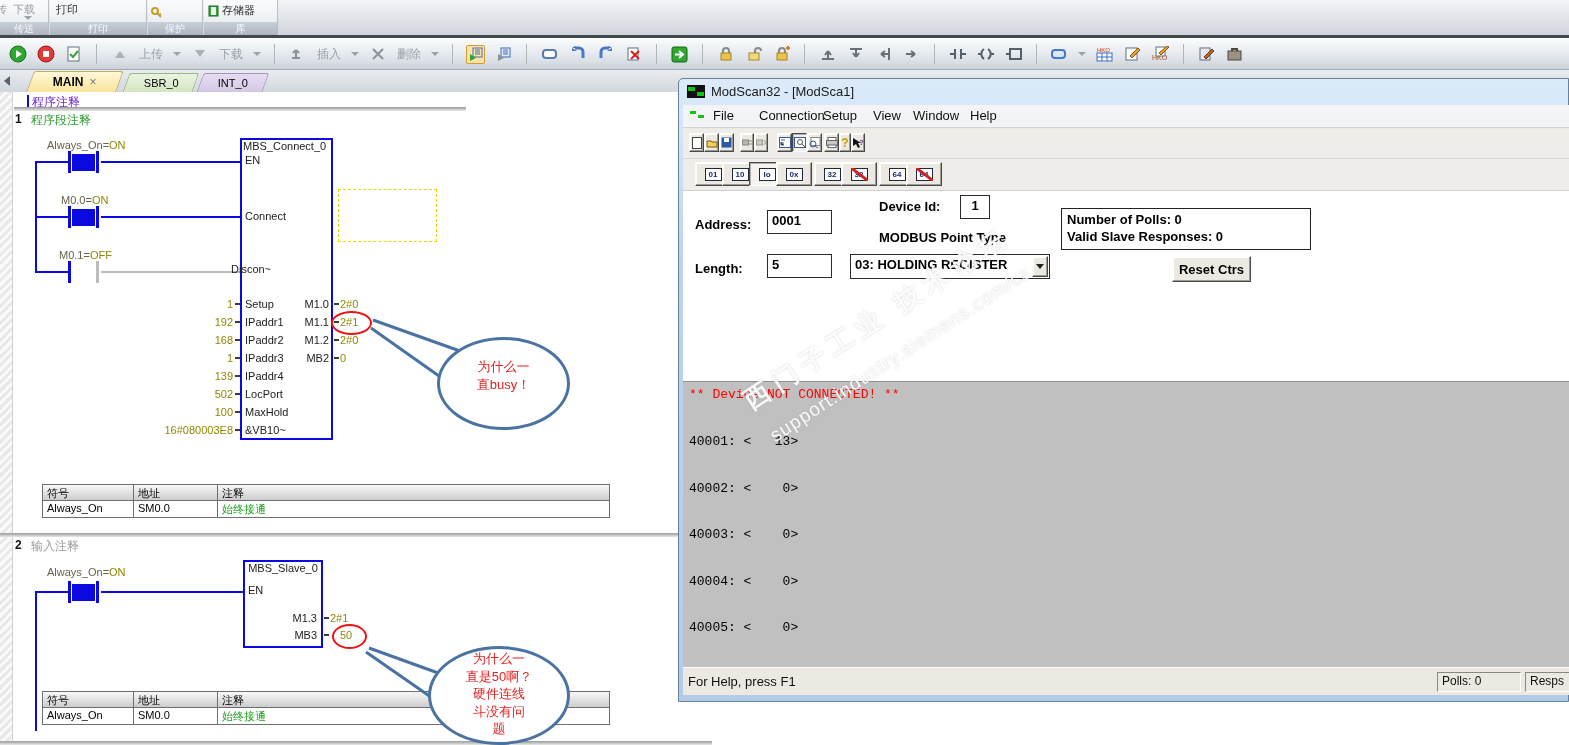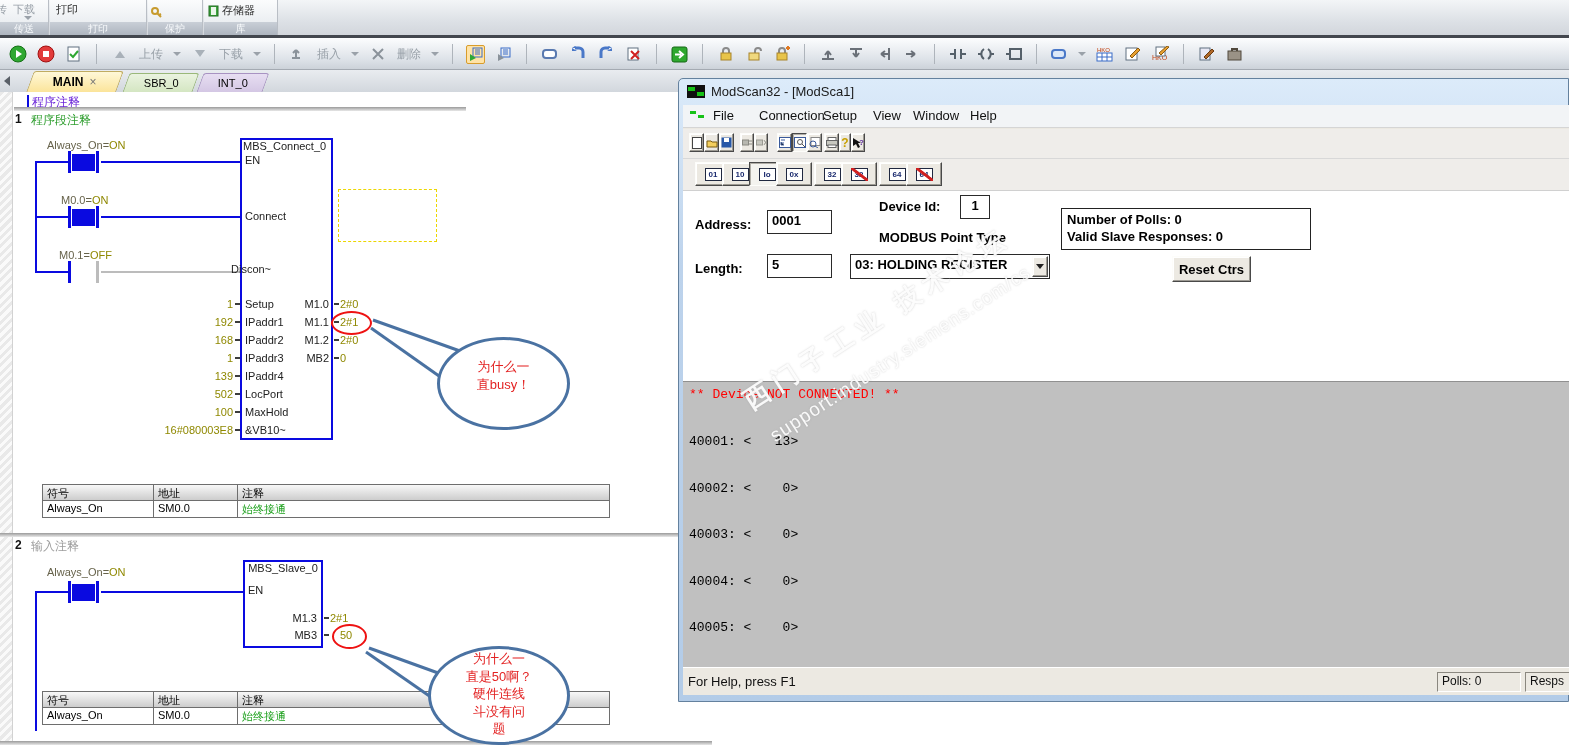--- a/index.html
+++ b/index.html
@@ -75,21 +75,21 @@
   .ctext { position:absolute; color:#e32222; font-size:13px; text-align:center;
     line-height:17.5px; z-index:7; }
   .ysel { position:absolute; border:1px dashed #ecd700; }
 
   
   .symtbl { position:absolute; width:568px; border:1px solid #6e6e6e; font-size:11px; background:#fff; }
   .symhead { display:flex; height:16px; background:linear-gradient(#f8f8f8,#cdcdcd);
     border-bottom:1px solid #6e6e6e; }
   .symrow { display:flex; height:16px; background:#fff; }
   .symc { padding:1px 4px; border-right:1px solid #6e6e6e; overflow:hidden; white-space:nowrap; }
-  .c1 { width:111px; } .c2 { width:84px; } .c3 { flex:1; border-right:none; }
+  .c1 { width:91px; } .c2 { width:84px; } .c3 { flex:1; border-right:none; }
   .green { color:#1fa11f; }
 
   
   #modscan { left:678px; top:78px; width:891px; height:624px;
     background:linear-gradient(#dcebfa,#bdd3ec 30%,#b3cce8);
     border:1px solid #64819e; border-radius:5px 0 0 0; z-index:30; }
   #ms-client { position:absolute; left:4px; top:26px; width:887px; height:590px; background:#ece9e2; overflow:hidden; }
   .ms-title { font-size:13px; color:#1a1a1a; }
   .msmenu { position:absolute; top:3px; font-size:13px; color:#111; }
   .ms-btn { position:absolute; height:19px; background:#ece9e2; border:1px solid;

